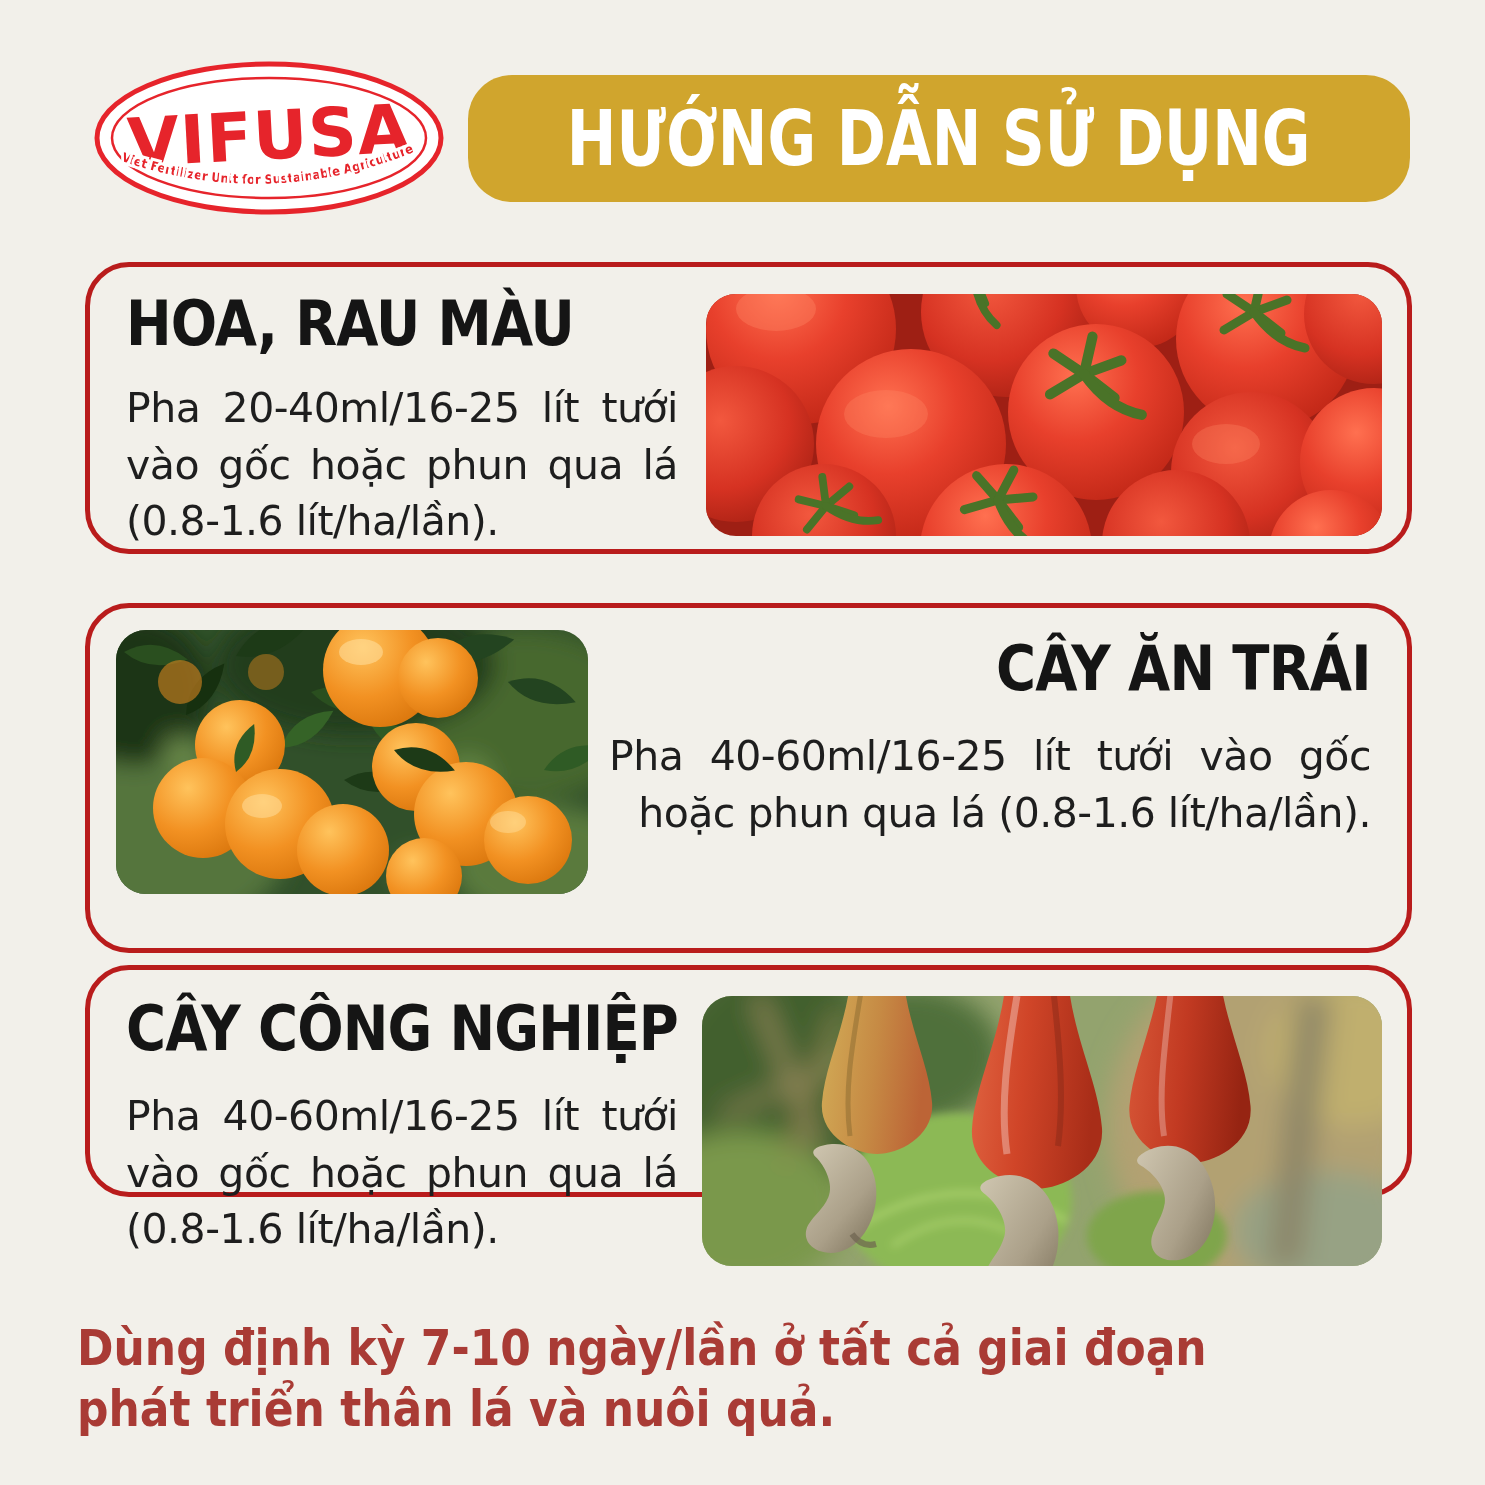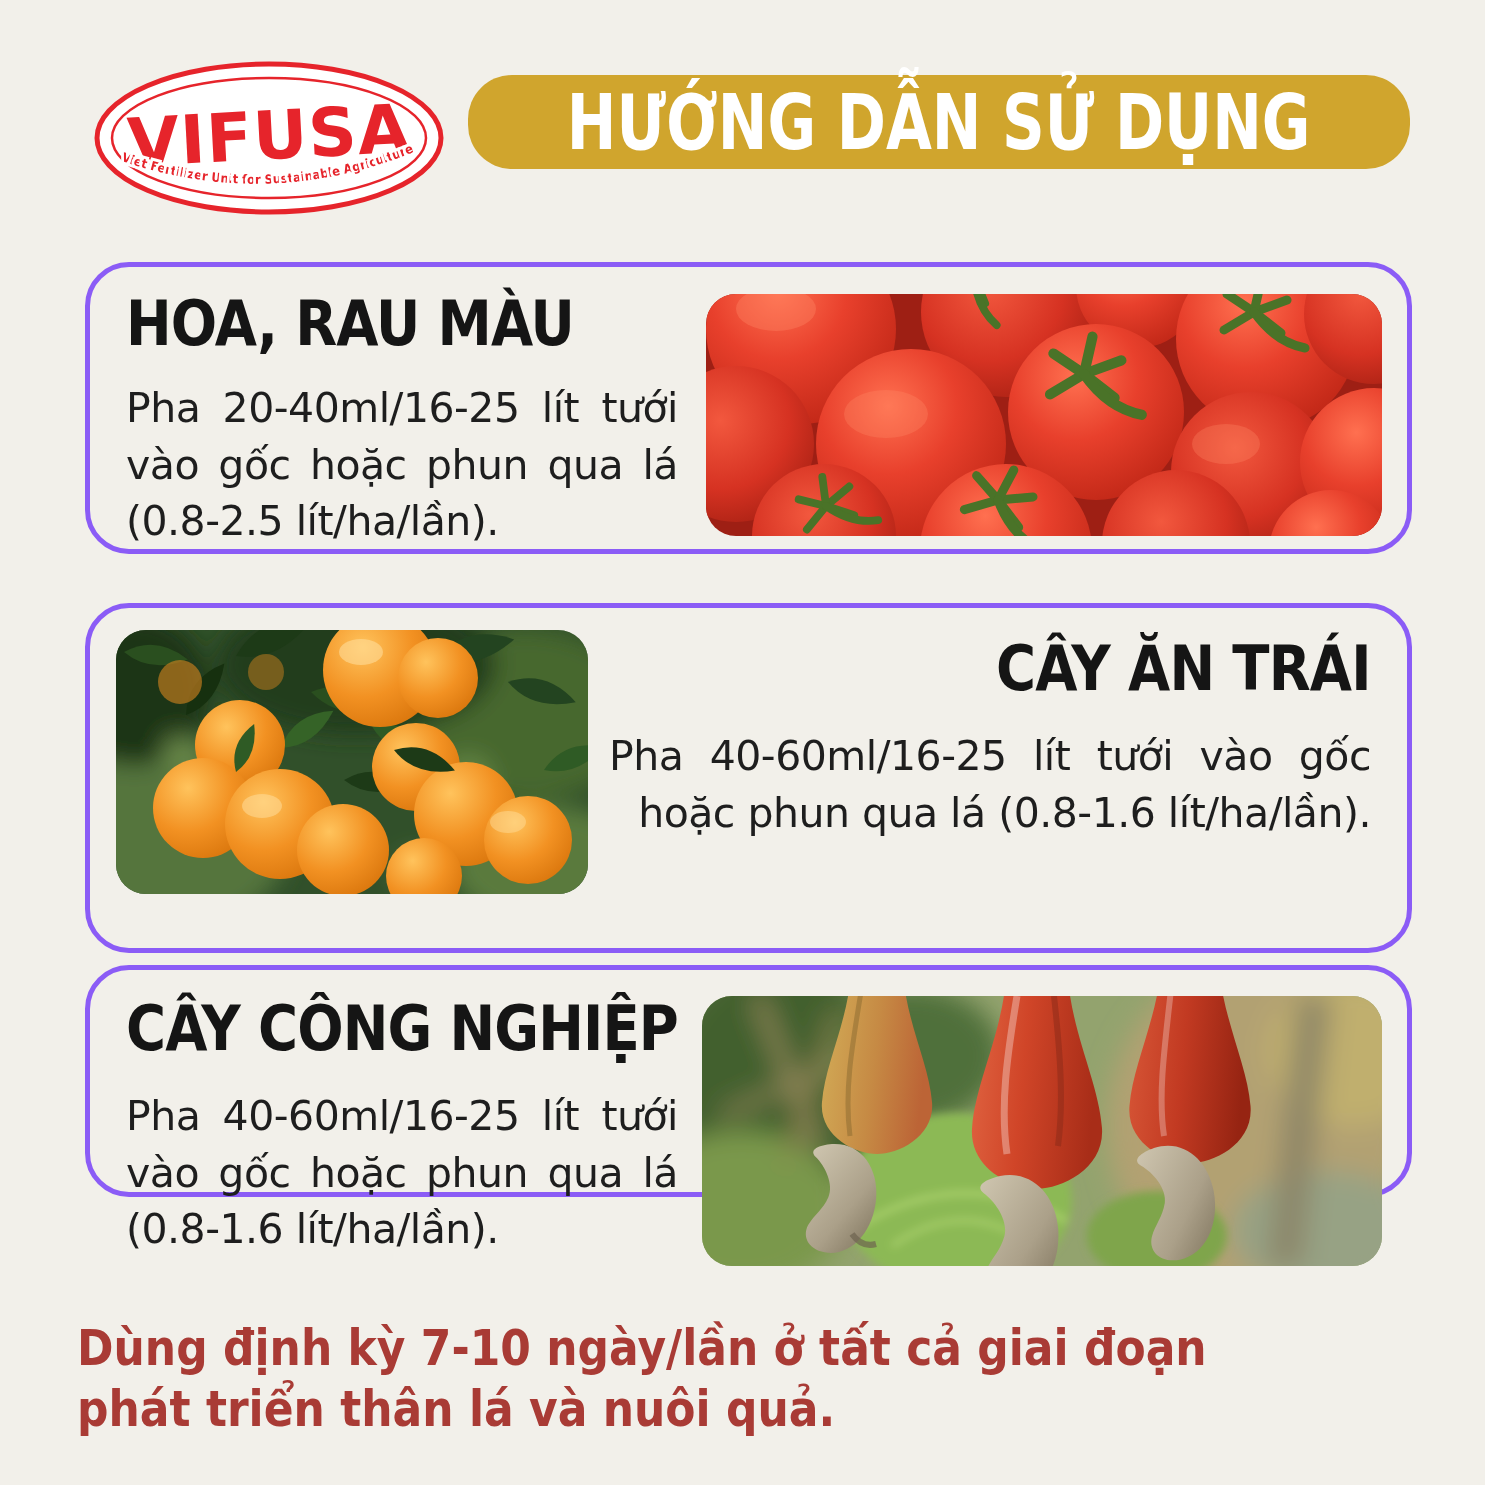--- a/index.html
+++ b/index.html
@@ -5,32 +5,32 @@
   * { margin:0; padding:0; box-sizing:border-box; }
   html,body { background:#e9e7e1; }
   body { font-family:"DejaVu Sans","Liberation Sans",sans-serif; }
   .page{
     position:relative; width:1485px; height:1485px;
     background:#F2F0EA; overflow:hidden; margin:0 auto;
   }
   
   .logo{ position:absolute; left:93px; top:60px; width:352px; height:157px; }
   .banner{
-    position:absolute; left:468px; top:75px; width:942px; height:94px;
+    position:absolute; left:468px; top:75px; width:942px; height:127px;
     background:#D0A52D; border-radius:44px;
     display:flex; align-items:center; justify-content:center;
   }
   .banner-text{
     color:#FFFFFF; font-weight:bold; font-size:76px; letter-spacing:0px;
     transform:scaleX(0.78); transform-origin:center center; white-space:nowrap;
   }
   
   .card{
     position:absolute; left:85px; width:1327px;
-    border:5px solid #8b5cf6; border-radius:44px; background:#F2F0EA;
+    border:5px solid #b91c1c; border-radius:44px; background:#F2F0EA;
   }
   .card1{ top:262px; height:292px; }
   .card2{ top:603px; height:350px; }
   .card3{ top:965px; height:232px; }
   .card-title{
     position:absolute; color:#151515; font-weight:bold; font-size:62px;
     line-height:1; white-space:nowrap; letter-spacing:-1px;
   }
   .t-left{ left:36px; transform:scaleX(0.88); transform-origin:left center; }
   .t-right{ right:36px; transform:scaleX(0.88); transform-origin:right center; }
@@ -77,21 +77,21 @@
       </text>
     </svg>
   </div>
 
   <div class="banner">
     <span class="banner-text">HƯỚNG DẪN SỬ DỤNG</span>
   </div>
 
   <section class="card card1">
     <h2 class="card-title t-left">HOA, RAU MÀU</h2>
-    <p class="card-body b-left">Pha 20-40ml/16-25 lít tưới vào gốc hoặc phun qua lá (0.8-2.5 lít/ha/lần).</p>
+    <p class="card-body b-left">Pha 20-40ml/16-25 lít tưới vào gốc hoặc phun qua lá (0.8-1.6 lít/ha/lần).</p>
     <span class="photo ph-tomato">
       <svg viewBox="0 0 676 242" width="676" height="242" preserveAspectRatio="none">
         <defs>
           <radialGradient id="tg1" cx="38%" cy="30%" r="80%">
             <stop offset="0%" stop-color="#FF7050"></stop>
               <stop offset="45%" stop-color="#E8402C"></stop>
               <stop offset="100%" stop-color="#BC2414"></stop>
           </radialGradient>
           <radialGradient id="tg2" cx="40%" cy="35%" r="80%">
             <stop offset="0%" stop-color="#F2583E"></stop>

